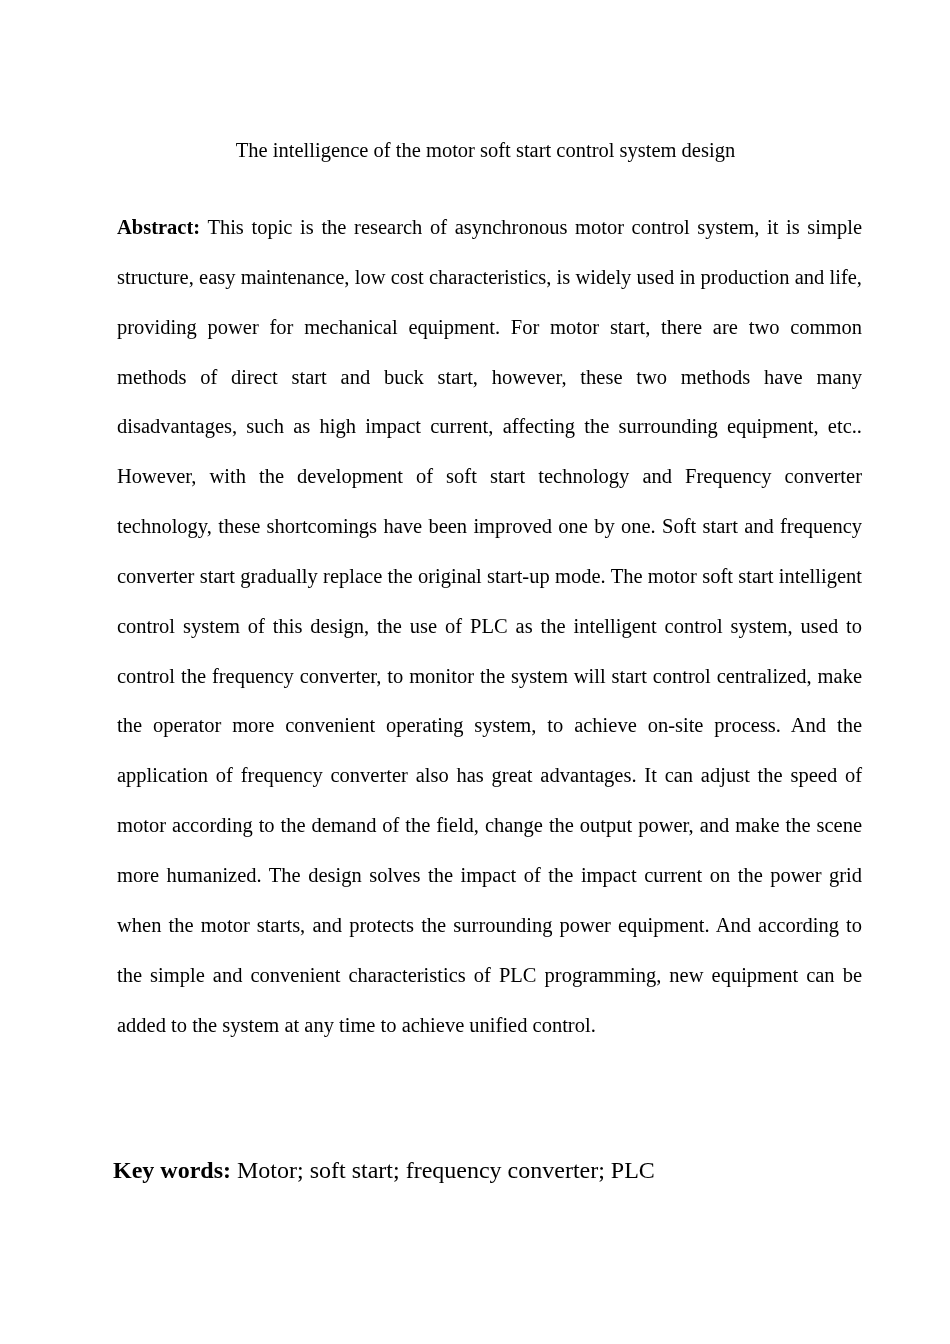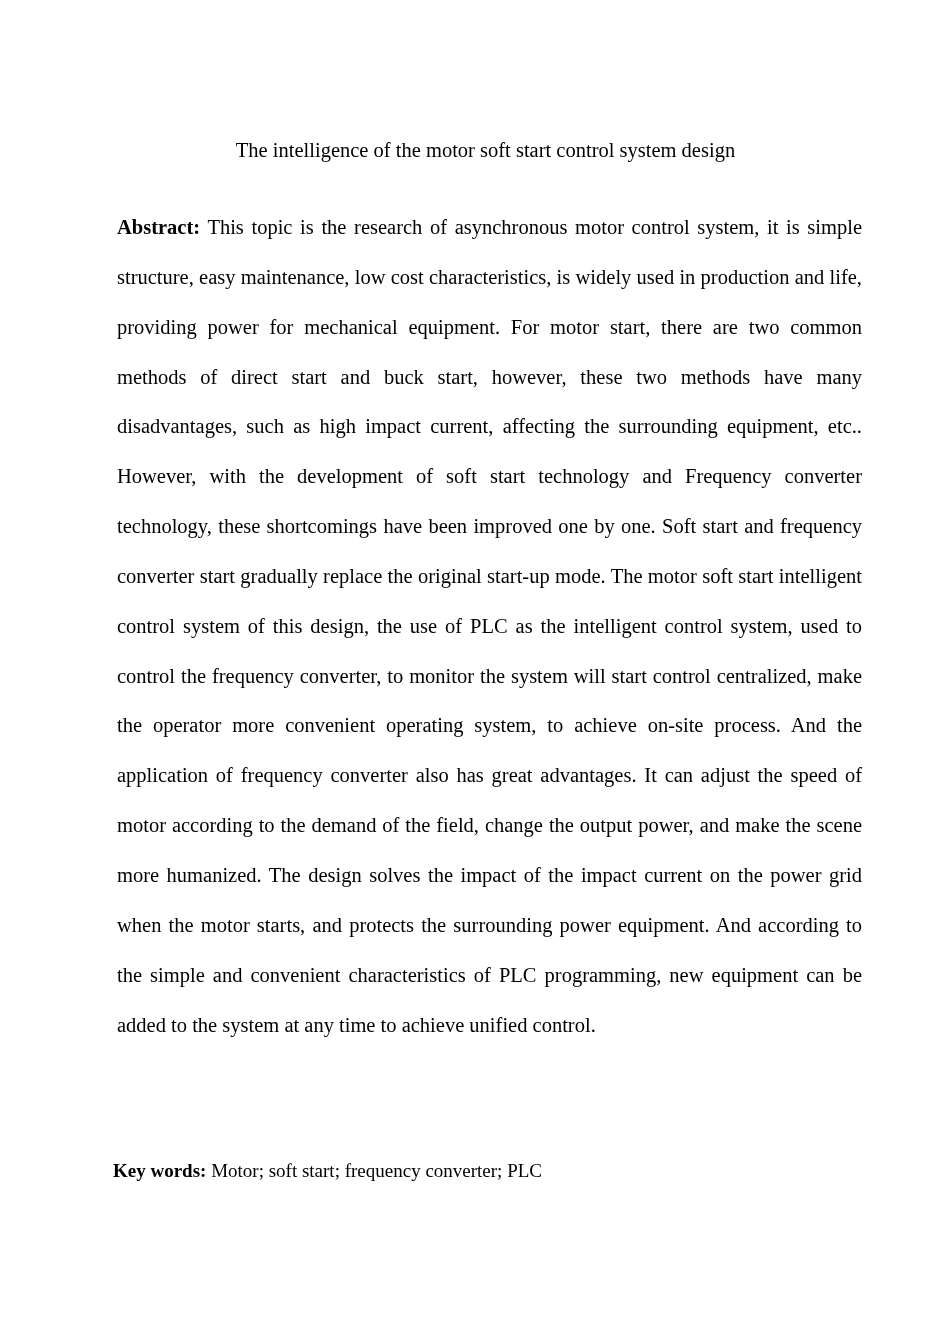--- a/index.html
+++ b/index.html
@@ -48,21 +48,21 @@
     .abstract .label,
     .keywords .label {
       font-weight: bold;
     }
     .keywords {
       position: absolute;
       top: 1146px;
       left: 113px;
       width: 745px;
       margin: 0;
-      font-size: 19px;
+      font-size: 24px;
       line-height: 49.85px;
     }
   </style>
 </head>
 <body>
 
 <div class="page">
   <h1 class="title">The intelligence of the motor soft start control system design</h1>
 
   <p class="abstract"><span class="label">Abstract:</span> <span>This topic is the research of asynchronous motor control system, it is simple structure, easy maintenance, low cost characteristics, is widely used in production and life, providing power for mechanical equipment. For motor start, there are two common methods of direct start and buck start, however, these two methods have many disadvantages, such as high impact current, affecting the surrounding equipment, etc.. However, with the development of soft start technology and Frequency converter technology, these shortcomings have been improved one by one. Soft start and frequency converter start gradually replace the original start-up mode. The motor soft start intelligent control system of this design, the use of PLC as the intelligent control system, used to control the frequency converter, to monitor the system will start control centralized, make the operator more convenient operating system, to achieve on-site process. And the application of frequency converter also has great advantages. It can adjust the speed of motor according to the demand of the field, change the output power, and make the scene more humanized. The design solves the impact of the impact current on the power grid when the motor starts, and protects the surrounding power equipment. And according to the simple and convenient characteristics of PLC programming, new equipment can be added to the system at any time to achieve unified control.</span></p>

